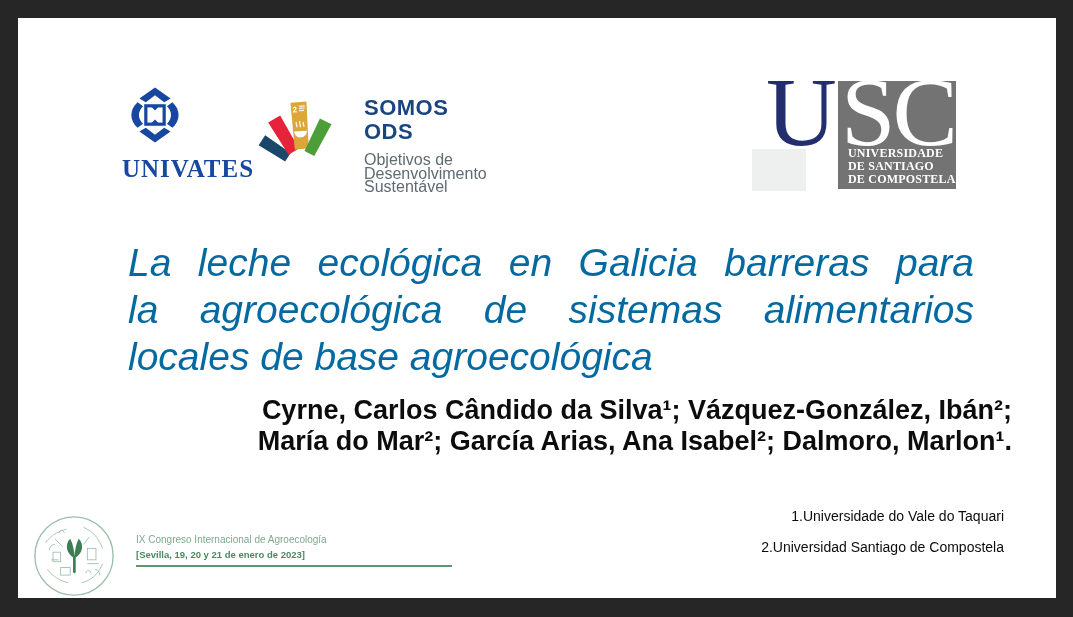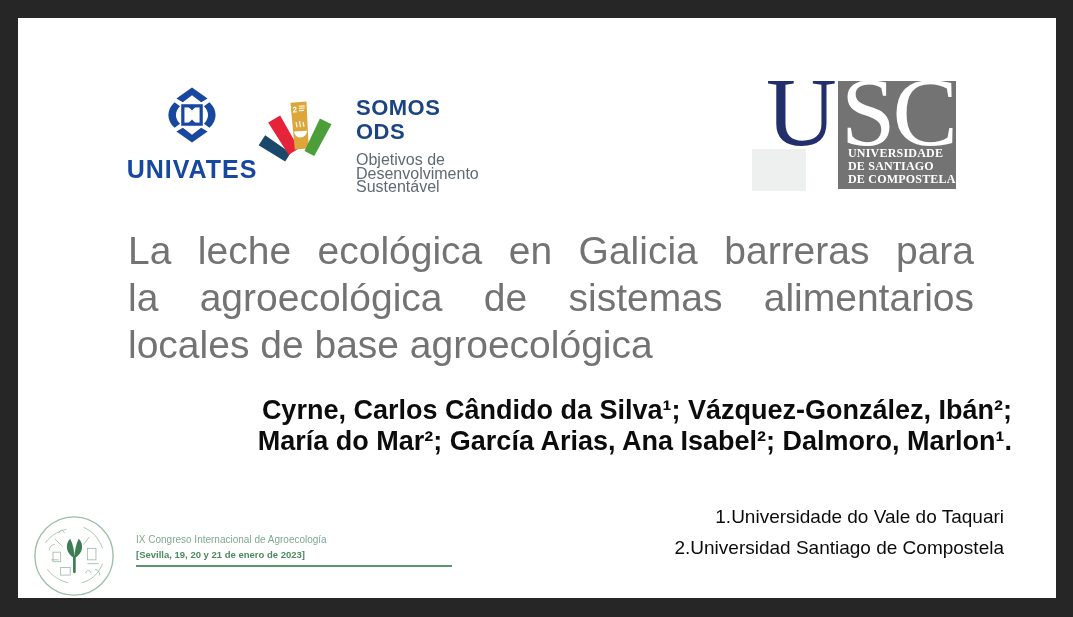--- a/index.html
+++ b/index.html
@@ -7,43 +7,43 @@
     width:1073px;height:617px;
     background:#262626;
     position:relative;overflow:hidden;
     font-family:"Liberation Sans",sans-serif;
   }
   .slide{
     position:absolute;left:18px;top:18px;width:1038px;height:580px;
     background:#ffffff;
   }
   
-  .univates{position:absolute;left:104px;top:62px;width:140px;text-align:center;}
+  .univates{position:absolute;left:104px;top:62px;width:140px;font-family:Liberation Serif, serif;}
   .univates-label{font-size:25px;font-weight:bold;color:#17479e;letter-spacing:1px;margin-top:1px;}
 
   .somos{position:absolute;left:238px;top:72px;display:flex;}
-  .somos-textcol{margin-left:8px;margin-top:6px;}
+  .somos-textcol{margin-left:16px;margin-top:6px;}
   .somos-title{font-size:22px;font-weight:bold;color:#1b4580;line-height:24px;letter-spacing:.5px;}
   .somos-sub{margin-top:9px;font-size:16px;color:#5f6a72;line-height:13.5px;}
 
   .usc{position:absolute;left:746px;top:55px;width:200px;height:140px;}
   .usc-gray{position:absolute;left:-12px;top:76px;width:54px;height:42px;background:#eef0ef;}
   .usc-u{position:absolute;left:2px;top:-10px;font-family:"Liberation Serif",serif;font-size:98px;line-height:1;color:#232e6c;}
   .usc-box{position:absolute;left:74px;top:8px;width:118px;height:108px;background:#737373;overflow:hidden;}
   .usc-sc{position:absolute;left:3px;top:-18px;font-family:"Liberation Serif",serif;font-size:98px;line-height:1;color:#ffffff;letter-spacing:-3px;}
   .usc-lines{position:absolute;left:10px;top:66px;color:#ffffff;font-family:"Liberation Serif",serif;font-size:12px;font-weight:bold;line-height:12.8px;letter-spacing:.2px;white-space:nowrap;}
 
   
-  .title{position:absolute;left:110px;top:209px;width:846px;color:#737373;}
+  .title{position:absolute;left:110px;top:221px;width:846px;color:#0369a1;font-style:italic;}
   .title-line{font-size:39px;line-height:47px;}
   .just{text-align:justify;text-align-last:justify;-moz-text-align-last:justify;}
 
   
   .authors{position:absolute;right:44px;top:377px;text-align:right;font-size:27px;line-height:30.5px;color:#0c0c0c;white-space:nowrap;font-weight:bold;}
-  .affils{position:absolute;right:52px;top:483px;text-align:right;font-size:19px;line-height:31px;color:#0c0c0c;white-space:nowrap;}
+  .affils{position:absolute;right:52px;top:483px;text-align:right;font-size:14px;line-height:31px;color:#0c0c0c;white-space:nowrap;}
 
   
   .congress{position:absolute;left:14px;top:496px;display:flex;}
   .congress-text{margin-left:20px;margin-top:20px;width:318px;}
   .c1{font-size:10px;color:#7fa98e;line-height:12px;}
   .c2{font-size:13.5px;color:#4a8a5f;line-height:18px;margin-top:1px;}
   .c3{font-size:9.5px;font-weight:bold;color:#4a8a5f;line-height:13px;margin-top:2px;}
   .crule{border-top:2px solid #5d9671;margin-top:4px;width:316px;}
 </style>
 </head>

